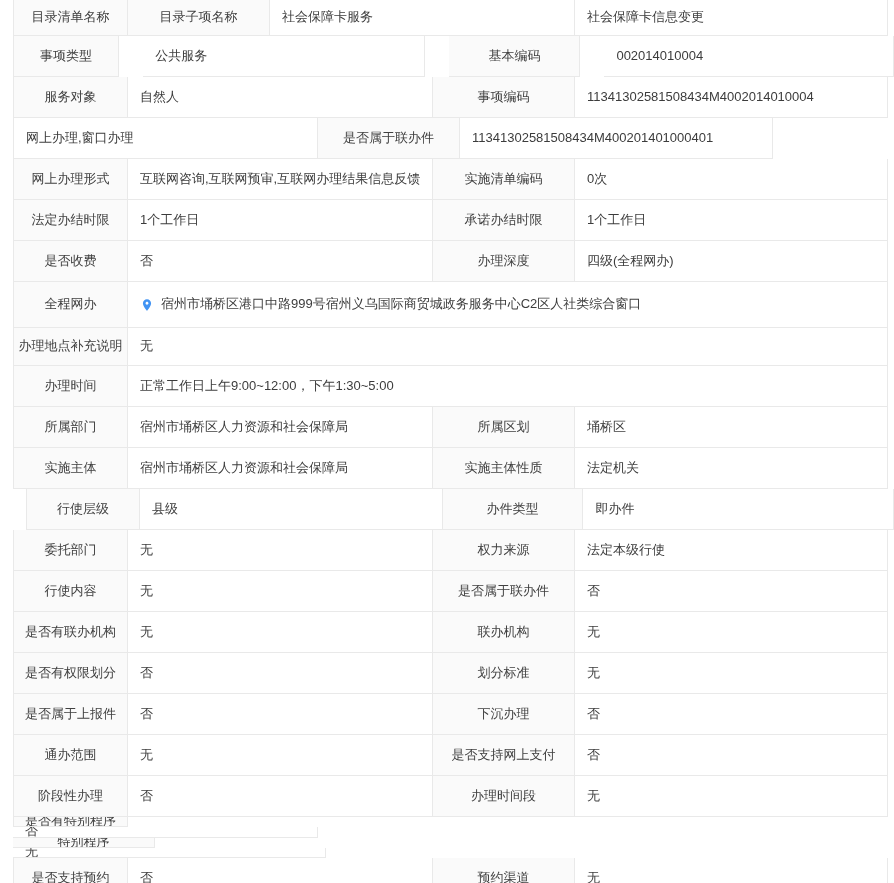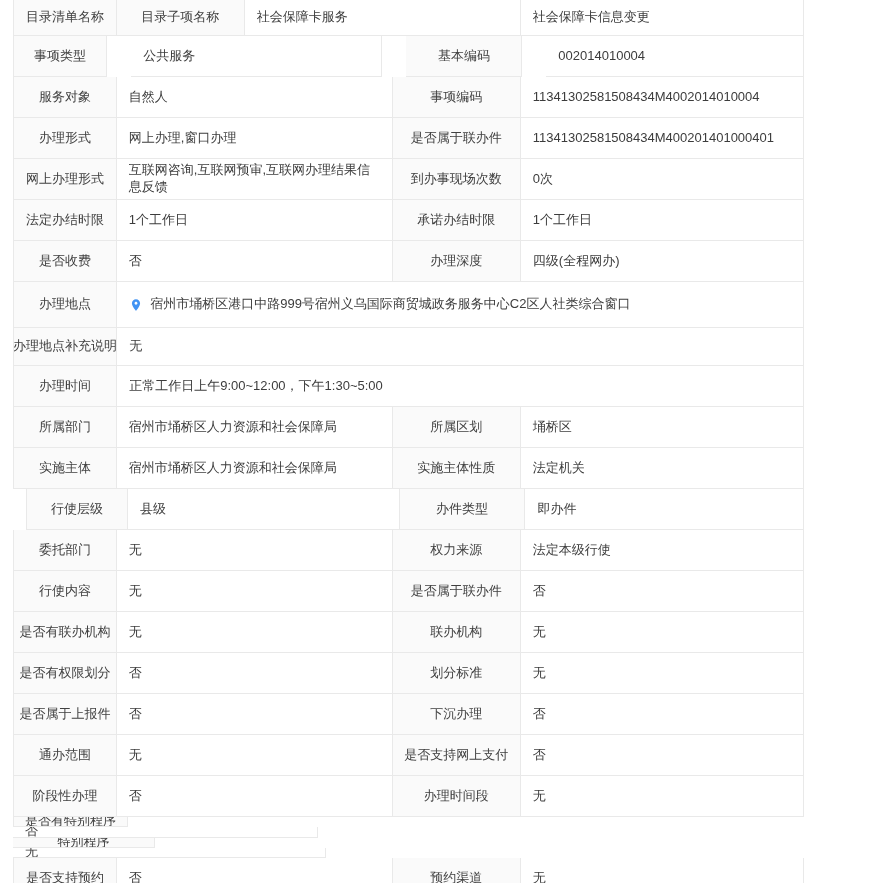--- a/index.html
+++ b/index.html
@@ -1,17 +1,17 @@
 <!DOCTYPE html>
 <html><head>
 <meta charset="utf-8">
 <style>
   html,body{margin:0;padding:0;background:#fff;}
   .page{
-    width:804px;height:883px;overflow:hidden;background:#fff;
+    width:894px;height:883px;overflow:hidden;background:#fff;
     font-family:"Liberation Sans","DejaVu Sans",sans-serif;
     color:#404040;box-sizing:border-box;padding-left:13px;
   }
   .row{display:flex;}
   .cell{
     box-sizing:border-box;
     border-right:1px solid #e9e9e9;
     border-bottom:1px solid #e9e9e9;
     display:flex;align-items:center;
     font-size:13px;line-height:1.3;overflow:hidden;
@@ -70,42 +70,39 @@
           <span>自然人</span>
         </div>
         <div class="cell label c3">
           <span>事项编码</span>
         </div>
         <div class="cell value c4">
           <span>11341302581508434M4002014010004</span>
         </div>
       </div>
       <div class="row" style="height: 41px;">
-        <div class="cell label c1">
-          <span>办理形式</span>
-        </div>
         <div class="cell value c2">
           <span>网上办理,窗口办理</span>
         </div>
         <div class="cell label c3">
           <span>是否属于联办件</span>
         </div>
         <div class="cell value c4">
           <span>11341302581508434M400201401000401</span>
         </div>
       </div>
       <div class="row" style="height: 41px;">
         <div class="cell label c1">
           <span>网上办理形式</span>
         </div>
         <div class="cell value c2">
           <span>互联网咨询,互联网预审,互联网办理结果信息反馈</span>
         </div>
         <div class="cell label c3">
-          <span>到办事现场次数</span>
+          <span>实施清单编码</span>
         </div>
         <div class="cell value c4">
           <span>0次</span>
         </div>
       </div>
       <div class="row" style="height: 41px;">
         <div class="cell label c1">
           <span>法定办结时限</span>
         </div>
         <div class="cell value c2">
@@ -127,21 +124,21 @@
         </div>
         <div class="cell label c3">
           <span>办理深度</span>
         </div>
         <div class="cell value c4">
           <span>四级(全程网办)</span>
         </div>
       </div>
       <div class="row" style="height: 46px;">
         <div class="cell label c1">
-          <span>办理地点</span>
+          <span>全程网办</span>
         </div>
         <div class="cell value cwide">
           <span class="pin">
             <svg width="14" height="18" viewBox="0 0 24 24" aria-hidden="true">
               <path fill="#4193f3" d="M12 2c-3.9 0-7 3.1-7 7 0 5.3 7 13 7 13s7-7.7 7-13c0-3.9-3.1-7-7-7zm0 9.5c-1.4 0-2.5-1.1-2.5-2.5S10.6 6.5 12 6.5s2.5 1.1 2.5 2.5-1.1 2.5-2.5 2.5z"></path>
             </svg>
           </span>
           <span>宿州市埇桥区港口中路999号宿州义乌国际商贸城政务服务中心C2区人社类综合窗口</span>
         </div>
       </div>

